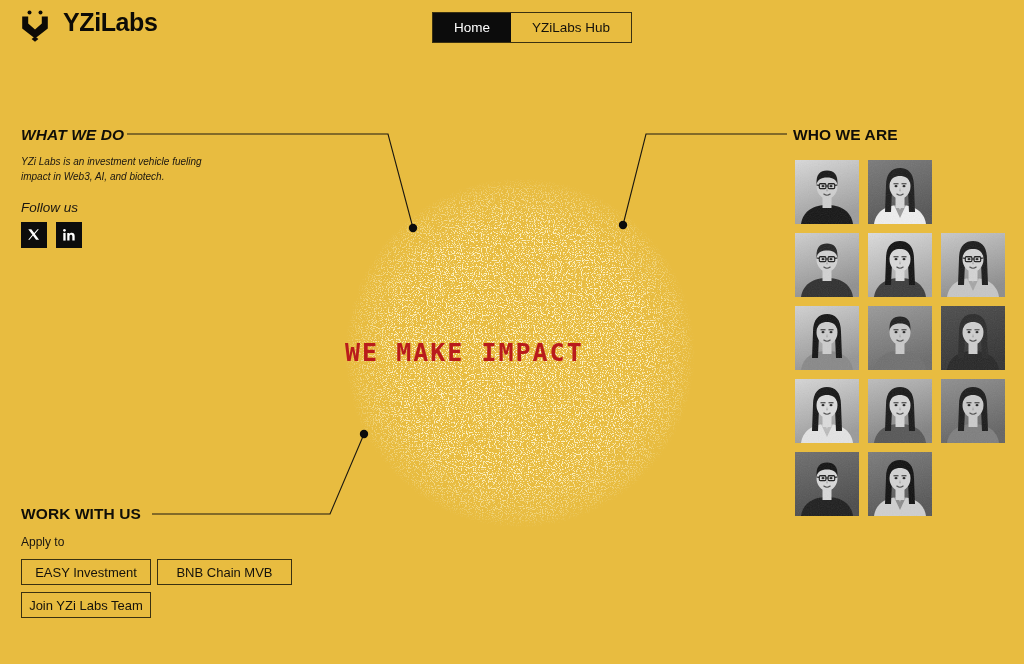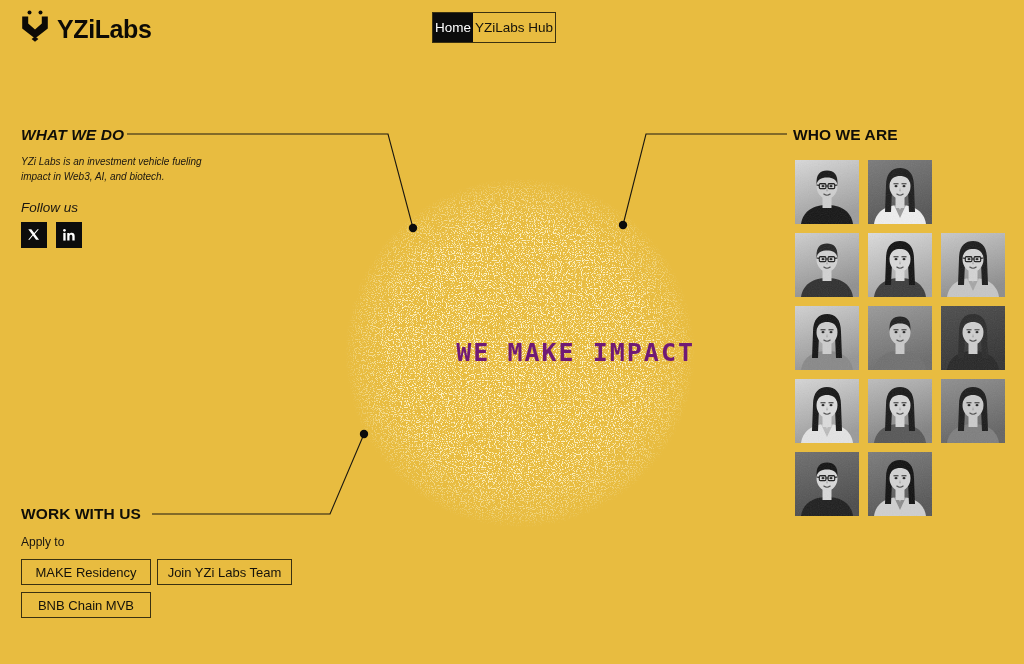--- a/index.html
+++ b/index.html
@@ -31,22 +31,22 @@
     top: 0; left: 0;
     width: 1024px;
     height: 56px;
   }
 
   .brand {
     position: absolute;
     left: 20px;
     top: 10px;
     display: flex;
-    align-items: flex-end;
-    gap: 7px;
+    align-items: flex-start;
+    gap: 13px;
   }
 
   .brand-mark {
     width: 30px;
     height: 32px;
     display: block;
   }
 
   .brand-name {
     font-size: 25px;
@@ -62,21 +62,21 @@
     top: 12px;
     display: flex;
     border: 1px solid #3b3111;
     height: 31px;
     align-items: stretch;
   }
 
   .nav-item {
     display: flex;
     align-items: center;
-    padding: 0 2px;
+    padding: 0 21px;
     font-size: 13.5px;
     color: #15120b;
     white-space: nowrap;
     cursor: pointer;
     user-select: none;
   }
 
   .nav-item.active {
     background: #0c0c0c;
     color: #ffffff;
@@ -93,26 +93,26 @@
     overflow: hidden;
   }
 
   .impact-circle svg { display: block; }
 
   .impact-text {
     position: absolute;
     left: 345px;
     top: 340px;
     width: 350px;
-    text-align: right;
+    text-align: left;
     font-family: "DejaVu Sans Mono", monospace;
     font-size: 25px;
     font-weight: 700;
     letter-spacing: 2.0px;
-    color: #701a75;
+    color: #b91c1c;
     line-height: 1;
     text-transform: uppercase;
     -webkit-font-smoothing: none;
   }
 
   
   .connectors {
     position: absolute;
     inset: 0;
     width: 1024px;
@@ -322,23 +322,23 @@
           <path d="M9.0 8.4 h3.8 v1.9 c0.8 -1.4 2.3 -2.2 4.0 -2.2 c3.0 0 4.9 1.9 4.9 5.4 v8.1 h-4.0 v-7.3 c0 -1.9 -0.8 -2.9 -2.3 -2.9 c-1.6 0 -2.5 1.1 -2.5 3.0 v7.2 h-3.9 z" fill="#ffffff"></path>
         </svg>
       </a>
     </div>
   </div>
 
   <div class="sec-work">
     <div class="sec-head">WORK WITH US</div>
     <div class="apply-label">Apply to</div>
     <div class="btn-grid">
-      <button class="apply-btn">MAKE Residency</button>
+      <button class="apply-btn">EASY Investment</button>
+      <button class="apply-btn">BNB Chain MVB</button>
       <button class="apply-btn">Join YZi Labs Team</button>
-      <button class="apply-btn">BNB Chain MVB</button>
     </div>
   </div>
 
   <div class="sec-who">
     <div class="sec-head">WHO WE ARE</div>
   </div>
 
   <div class="who-grid">
       <div class="who-row">
         <div class="avatar">

